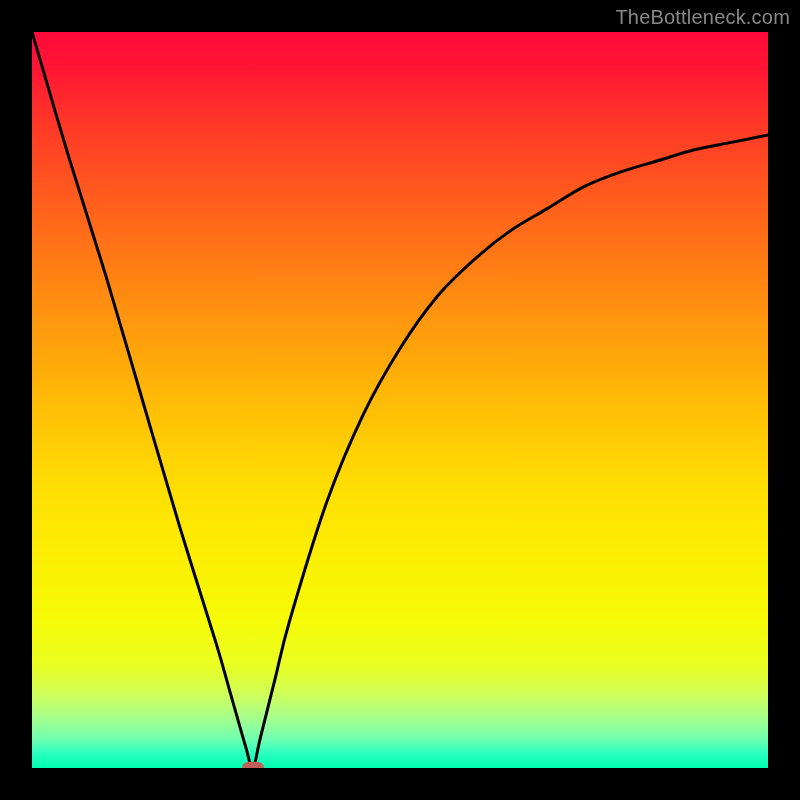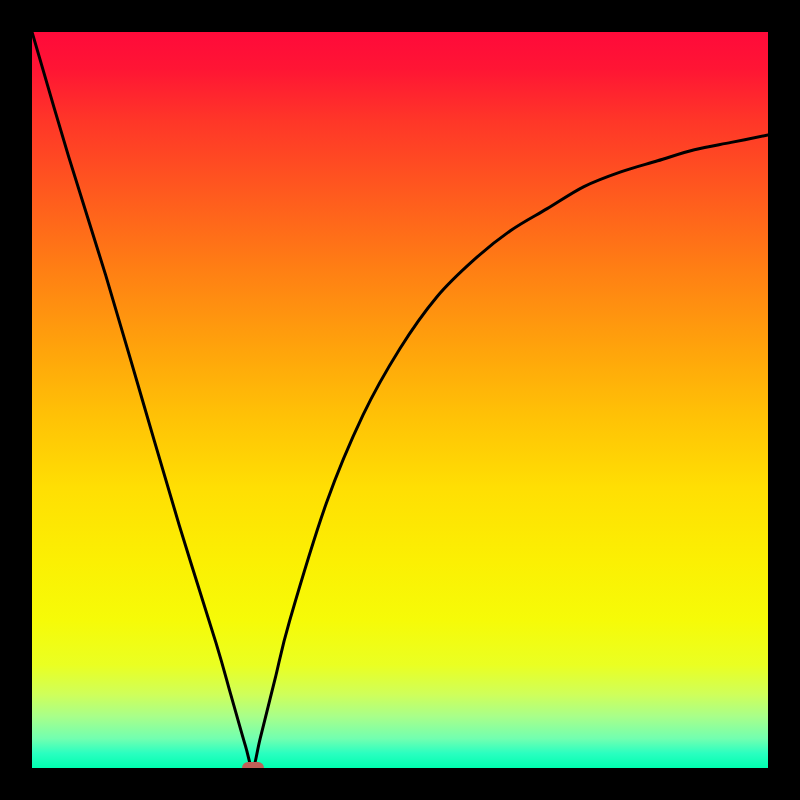--- a/index.html
+++ b/index.html
@@ -70,20 +70,21 @@
     letter-spacing: 0.2px;
     font-weight: 500;
     user-select: none;
   }
 </style>
 </head>
 <body>
 
 <div class="frame">
 
+  <div class="watermark">TheBottleneck.com</div>
 
   <div class="plot">
     <div class="gradient"></div>
 
     <svg class="curve-svg" viewBox="0 0 736 736" preserveAspectRatio="none">
       <path id="curve-path" fill="none" stroke="#000" stroke-width="3" stroke-linecap="round" stroke-linejoin="round" d="M 0.00 0.00 C 6.13 20.85, 24.53 84.64, 36.80 125.12 C 49.07 165.60, 61.33 202.40, 73.60 242.88 C 85.87 283.36, 98.13 326.29, 110.40 368.00 C 122.67 409.71, 134.93 452.64, 147.20 493.12 C 159.47 533.60, 175.41 582.67, 184.00 610.88 C 192.59 639.09, 193.81 645.23, 198.72 662.40 C 203.63 679.57, 209.76 701.65, 213.44 713.92 C 217.12 726.19, 218.35 737.23, 220.80 736.00 C 223.25 734.77, 224.48 721.28, 228.16 706.56 C 231.84 691.84, 237.97 667.31, 242.88 647.68 C 247.79 628.05, 249.01 618.24, 257.60 588.80 C 266.19 559.36, 282.13 505.39, 294.40 471.04 C 306.67 436.69, 318.93 408.48, 331.20 382.72 C 343.47 356.96, 355.73 336.11, 368.00 316.48 C 380.27 296.85, 392.53 279.68, 404.80 264.96 C 417.07 250.24, 429.33 239.20, 441.60 228.16 C 453.87 217.12, 466.13 207.31, 478.40 198.72 C 490.67 190.13, 502.93 184.00, 515.20 176.64 C 527.47 169.28, 539.73 160.69, 552.00 154.56 C 564.27 148.43, 576.53 144.13, 588.80 139.84 C 601.07 135.55, 613.33 132.48, 625.60 128.80 C 637.87 125.12, 650.13 120.83, 662.40 117.76 C 674.67 114.69, 686.93 112.85, 699.20 110.40 C 711.47 107.95, 729.87 104.27, 736.00 103.04"></path>
     </svg>
 
     <div id="opt-marker" class="marker" style="left: 220.8px; top: 736px; background: rgb(192, 96, 88);"></div>
   </div>

